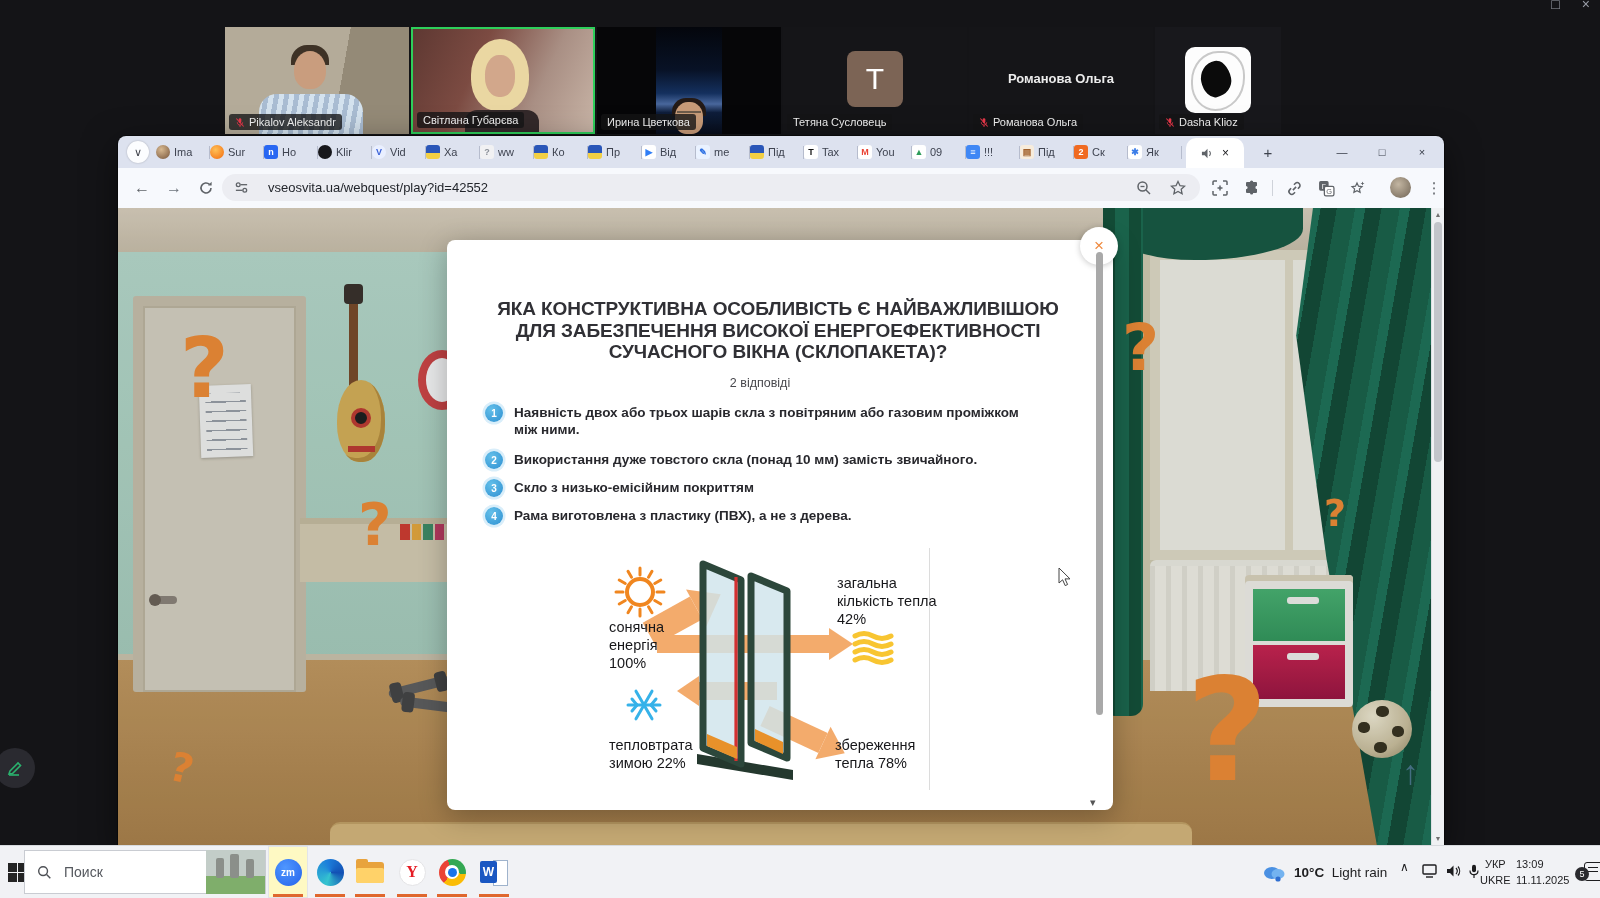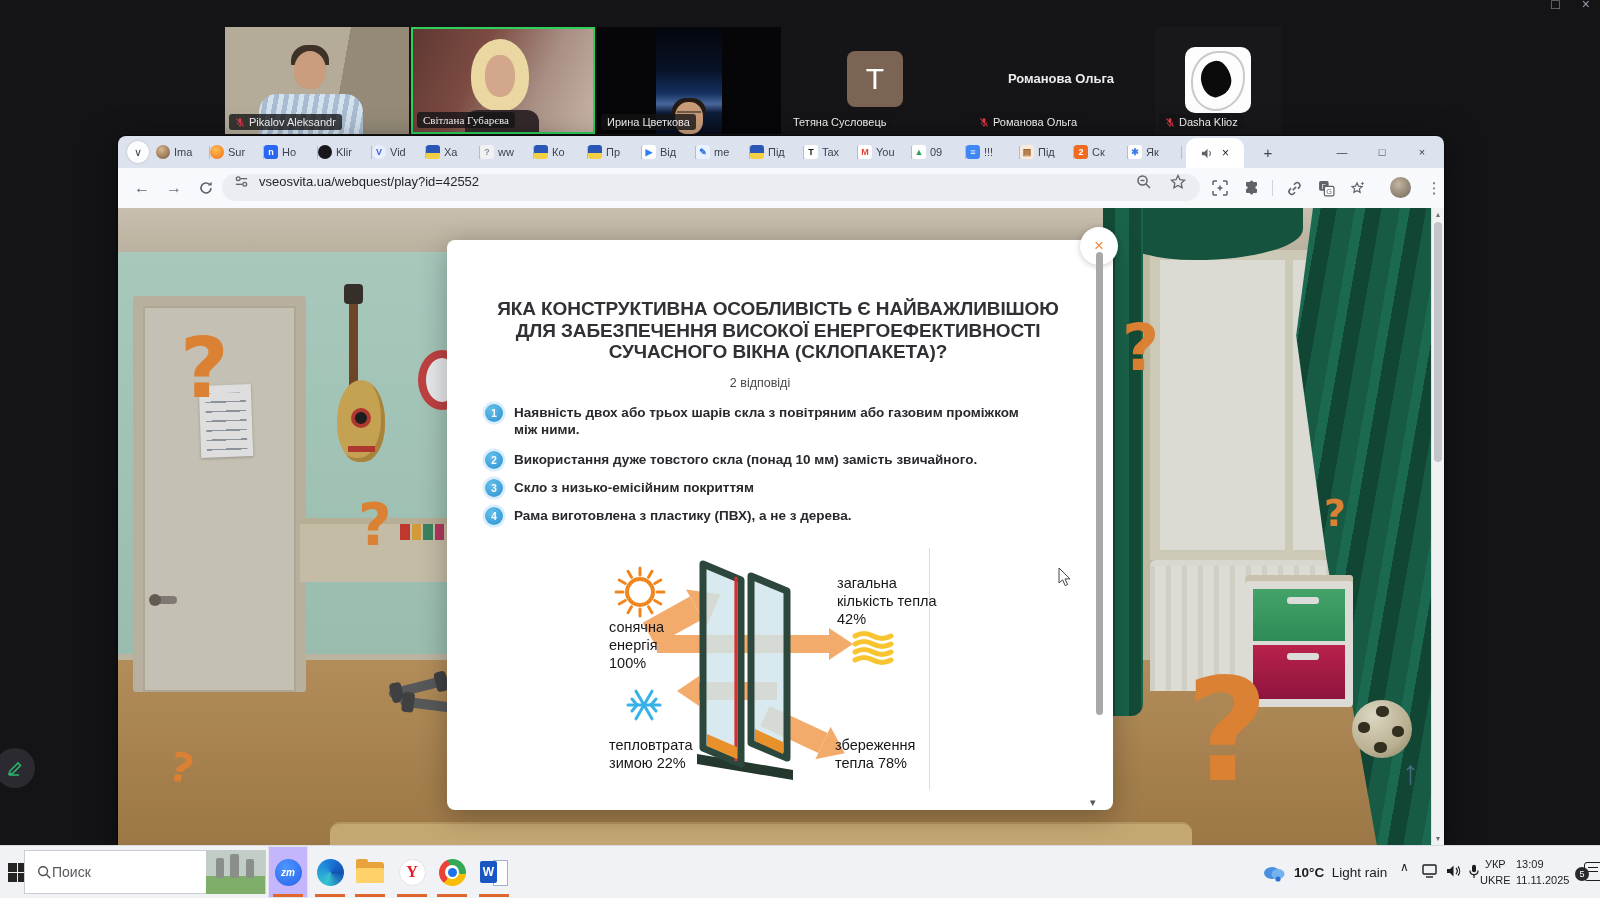--- a/index.html
+++ b/index.html
@@ -17,21 +17,21 @@
        font-size:11px;padding:2px 6px;border-radius:3px;display:flex;align-items:center;gap:4px;white-space:nowrap;}
   .micoff{width:10px;height:11px;flex:none;}
   
   .t1{left:225px;width:184px;background:linear-gradient(100deg,#b4ab99 0 62%,#948a77 62% 100%);}
   .t1 .hair{position:absolute;left:66px;top:18px;width:38px;height:20px;background:#3e3226;border-radius:16px 16px 0 0;}
   .t1 .head{position:absolute;left:69px;top:24px;width:32px;height:38px;background:#c99d7e;border-radius:50% 50% 45% 45%;}
   .t1 .shirt{position:absolute;left:34px;bottom:0;width:104px;height:40px;border-radius:18px 18px 0 0;
        background:repeating-linear-gradient(100deg,#d4e2ee 0 5px,#a9bcd2 5px 10px);}
   
   .t2{left:411px;width:184px;border:2px solid #2ecf5b;box-sizing:border-box;
-      background:linear-gradient(115deg,#5e3832 0%,#7c4b42 35%,#a98f84 68%,#c8b4a6 100%);font-family:Liberation Serif, serif;}
+      background:linear-gradient(115deg,#5e3832 0%,#7c4b42 35%,#a98f84 68%,#c8b4a6 100%);}
   .t2 .hair{position:absolute;left:58px;top:10px;width:58px;height:72px;background:#ead7a2;border-radius:50% 50% 44% 44%;}
   .t2 .face{position:absolute;left:72px;top:26px;width:30px;height:42px;background:#d2a78b;border-radius:46%;}
   .t2 .body{position:absolute;left:52px;bottom:0;width:74px;height:22px;background:#33292a;border-radius:12px 12px 0 0;}
   
   .t3{left:597px;width:184px;background:#060608;}
   .t3 .port{position:absolute;left:59px;top:0;width:66px;height:107px;
       background:linear-gradient(180deg,#04060c 0%,#081226 40%,#14305e 62%,#49679c 72%,#0e1d3a 80%,#070d1a 100%);}
   .t3 .face{position:absolute;left:19px;bottom:0px;width:28px;height:32px;background:#c89b78;border-radius:46% 46% 40% 40%;}
   .t3 .hairc{position:absolute;left:16px;bottom:18px;width:34px;height:18px;background:#241a16;border-radius:14px 14px 0 0;}
   .t3 .glasses{position:absolute;left:21px;bottom:14px;width:24px;height:7px;border-top:2px solid #6d5b4a;}
@@ -68,21 +68,21 @@
   .winctl{position:absolute;right:2px;top:0;height:32px;display:flex;}
   .wbtn{width:40px;height:32px;display:flex;align-items:center;justify-content:center;font-size:11px;color:#343a46;}
 
   .toolbar{position:absolute;left:0;top:32px;width:100%;height:40px;background:#f7f9fd;border-bottom:1px solid #dadfe8;}
   .tico{position:absolute;top:10px;width:20px;height:20px;color:#5f6368;display:flex;align-items:center;justify-content:center;}
   .tico svg{display:block;}
   .nav-back{left:14px;font-size:16px;}
   .nav-fwd{left:46px;font-size:16px;color:#6e747c;}
   .nav-reload{left:78px;}
   .addr{position:absolute;left:104px;top:6px;width:978px;height:27px;background:#ecef f4;background:#ecedf2;
-      border-radius:14px;display:flex;align-items:flex-start;}
+      border-radius:14px;display:flex;align-items:center;gap:9px;}
   .site-info{margin-left:12px;flex:none;}
   .url{margin-left:10px;font-size:13px;color:#23262c;flex:1;white-space:nowrap;overflow:hidden;}
   .in-pill{display:flex;gap:18px;margin-right:14px;}
   .avatar{position:absolute;left:1272px;top:9px;width:21px;height:21px;border-radius:50%;
       background:radial-gradient(circle at 40% 35%,#c3b6a2,#6f6354);}
   .kebab{left:1306px;font-size:15px;}
 
   
   .content{position:absolute;left:0;top:72px;width:1326px;height:637px;overflow:hidden;background:#b5d8ca;}
   .ceiling{position:absolute;left:0;top:0;width:100%;height:46px;background:linear-gradient(180deg,#ddd2bf,#ccc1ab);}
@@ -168,26 +168,26 @@
 
   
   .pencil{position:absolute;left:-5px;top:748px;width:40px;height:40px;border-radius:50%;background:#2a2a30;
       display:flex;align-items:center;justify-content:center;}
 
   
   .taskbar{position:absolute;left:0;top:845px;width:1600px;height:53px;background:#f1f2f5;border-top:1px solid #d7dade;}
   .search{position:absolute;left:24px;top:4px;width:242px;height:44px;background:#fff;border:1px solid #c9ccd2;
       display:flex;align-items:center;box-sizing:border-box;}
   .search .mag{margin-left:12px;}
-  .search .ph{font-size:14px;color:#55585e;}
+  .search .ph{margin-left:12px;font-size:14px;color:#55585e;}
   .hl-img{position:absolute;left:206px;top:4px;width:59px;height:44px;overflow:hidden;
       background:linear-gradient(180deg,#c3cdc8 0 58%,#7fae6b 58% 100%);}
   .hl-img i{position:absolute;background:#8b8f8a;border-radius:2px;}
   .slot{position:absolute;top:0;width:40px;height:52px;display:flex;align-items:center;justify-content:center;}
-  .slot.active{background:#c4b5fd;box-shadow:inset 0 0 0 1px #e2e4e9;font-style:italic;}
+  .slot.active{background:#fef9c3;box-shadow:inset 0 0 0 1px #e2e4e9;}
   .slot .u{position:absolute;left:5px;bottom:1px;width:30px;height:3px;background:#df672e;}
   .zmicon{width:27px;height:27px;border-radius:50%;background:radial-gradient(circle at 38% 32%,#4f97ff,#2563eb);
       color:#fff;font-size:10px;font-weight:700;display:flex;align-items:center;justify-content:center;}
   .edgeicon{width:27px;height:27px;border-radius:50%;background:conic-gradient(from 200deg,#35c4cf,#1c7edb 40%,#1250b4 70%,#35c4cf);}
   .foldericon{position:relative;width:28px;height:21px;}
   .foldericon .b{position:absolute;left:0;top:0;width:28px;height:21px;background:#e8a33d;border-radius:3px;}
   .foldericon .b:before{content:"";position:absolute;left:0;top:-3px;width:12px;height:6px;background:#e8a33d;border-radius:2px;}
   .foldericon .f{position:absolute;left:0;top:6px;width:28px;height:15px;background:#ffd269;border-radius:2px;}
   .yicon{width:27px;height:27px;border-radius:50%;background:#fff;border:1px solid #e4e4e6;box-sizing:border-box;
       color:#e51b23;font-weight:700;font-size:16px;font-family:"Liberation Serif",serif;display:flex;align-items:center;justify-content:center;}

